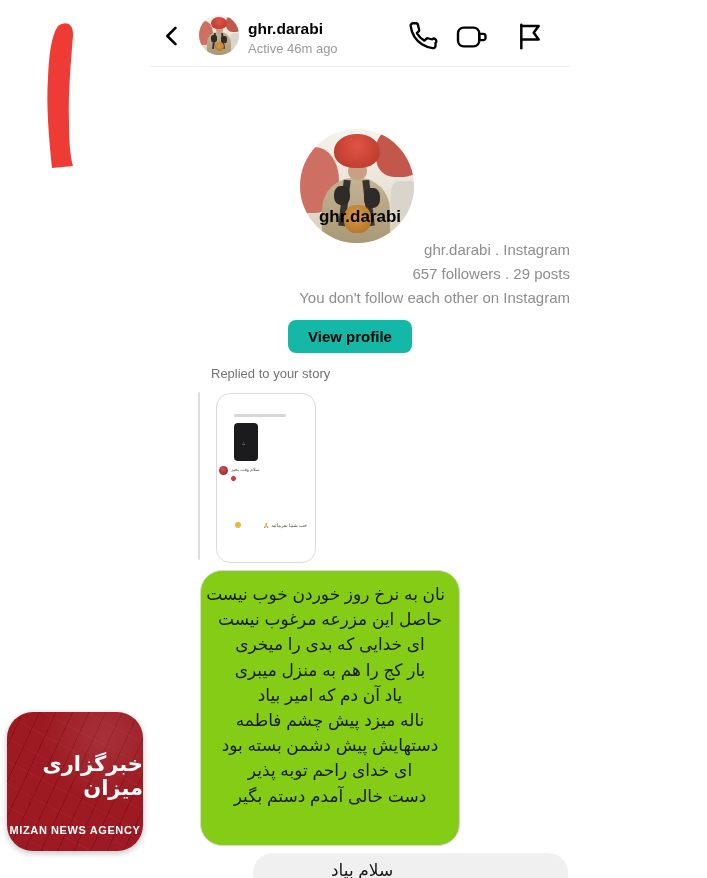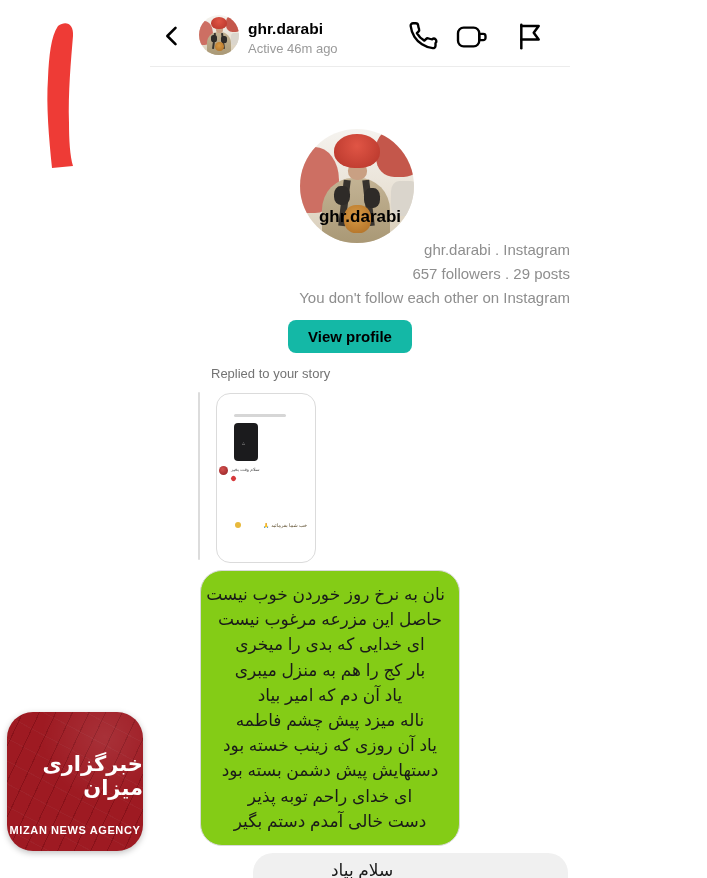--- a/index.html
+++ b/index.html
@@ -167,21 +167,20 @@
     <div class="abs story-mini-reply">خب شما بفرمائید 🙏</div>
   </div>
 
   <div class="abs poem-bubble">
     <div class="poem-line">نان به نرخ روز خوردن خوب نیست</div>
     <div class="poem-line">حاصل این مزرعه مرغوب نیست</div>
     <div class="poem-line">ای خدایی که بدی را میخری</div>
     <div class="poem-line">بار کج را هم به منزل میبری</div>
     <div class="poem-line">یاد آن دم که امیر بیاد</div>
     <div class="poem-line">ناله میزد پیش چشم فاطمه</div>
-    <div class="poem-line">یاد آن روزی که زینب خسته بود</div>
     <div class="poem-line">دستهایش پیش دشمن بسته بود</div>
     <div class="poem-line">ای خدای راحم توبه پذیر</div>
     <div class="poem-line">دست خالی آمدم دستم بگیر</div>
   </div>
 
   <div class="abs partial-bubble">
     <span class="partial-text">سلام بیاد</span>
   </div>
 
   <div class="abs mizan-logo">

